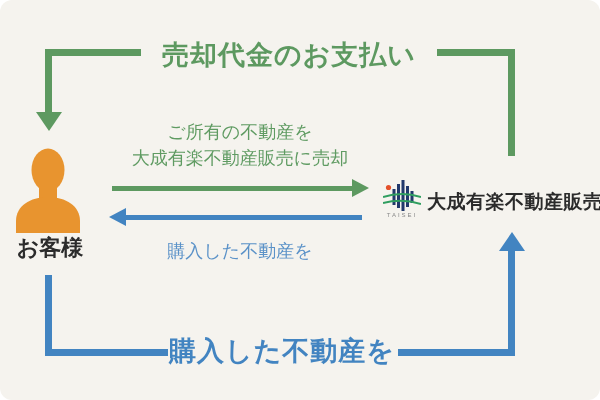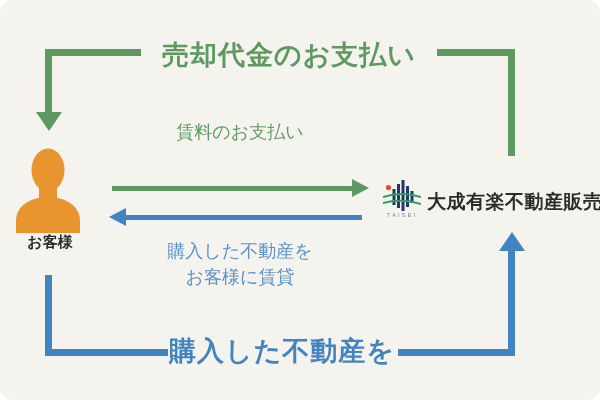--- a/index.html
+++ b/index.html
@@ -32,51 +32,51 @@
   
   .b-left-v{left:45px;top:275px;width:7px;height:81px;}
   .b-left-h{left:45px;top:349px;width:123px;height:7px;}
   .b-right-h{left:398px;top:349px;width:117px;height:7px;}
   .b-right-v{left:508px;top:250px;width:7px;height:106px;}
   .b-arrow-up{position:absolute;left:499px;top:232px;width:0;height:0;
     border-left:13px solid transparent;border-right:13px solid transparent;border-bottom:19px solid #4284c1;}
   
   .customer-icon{position:absolute;left:14px;top:148px;}
   .customer-label{position:absolute;left:12px;top:233px;width:76px;text-align:center;
-    font-size:15px;font-weight:bold;color:#2b2b2b;}
+    font-size:22px;font-weight:bold;color:#2b2b2b;}
   
   .company-logo{position:absolute;left:383px;top:179px;}
   .logo-caption{position:absolute;left:381px;top:212px;width:42px;text-align:center;
     font-size:6px;letter-spacing:2px;color:#8a8a8a;}
   .company-name{position:absolute;left:427px;top:189px;font-size:19px;font-weight:bold;
     color:#2b2b2b;white-space:nowrap;letter-spacing:0.5px;}
 </style>
 </head>
 <body>
 
 <div class="stage">
 
   <div class="seg green g-left-h"></div>
   <div class="seg green g-left-v"></div>
   <div class="g-arrow-down"></div>
   <div class="flow-title t-green">売却代金のお支払い</div>
   <div class="seg green g-right-h"></div>
   <div class="seg green g-right-v"></div>
 
   <div class="mid-text sell-text">
-    <div>賃料のお支払い</div>
+    <div>ご所有の不動産を</div>
+    <div>大成有楽不動産販売に売却</div>
   </div>
   <div class="seg green g-mid-line"></div>
   <div class="g-arrow-right"></div>
 
   <div class="b-arrow-left"></div>
   <div class="seg blue b-mid-line"></div>
   <div class="mid-text lease-text">
     <div>購入した不動産を</div>
-    <div>お客様に賃貸</div>
   </div>
 
   <div class="seg blue b-left-v"></div>
   <div class="seg blue b-left-h"></div>
   <div class="flow-title t-blue">購入した不動産を</div>
   <div class="seg blue b-right-h"></div>
   <div class="seg blue b-right-v"></div>
   <div class="b-arrow-up"></div>
 
   <div class="customer-icon">

